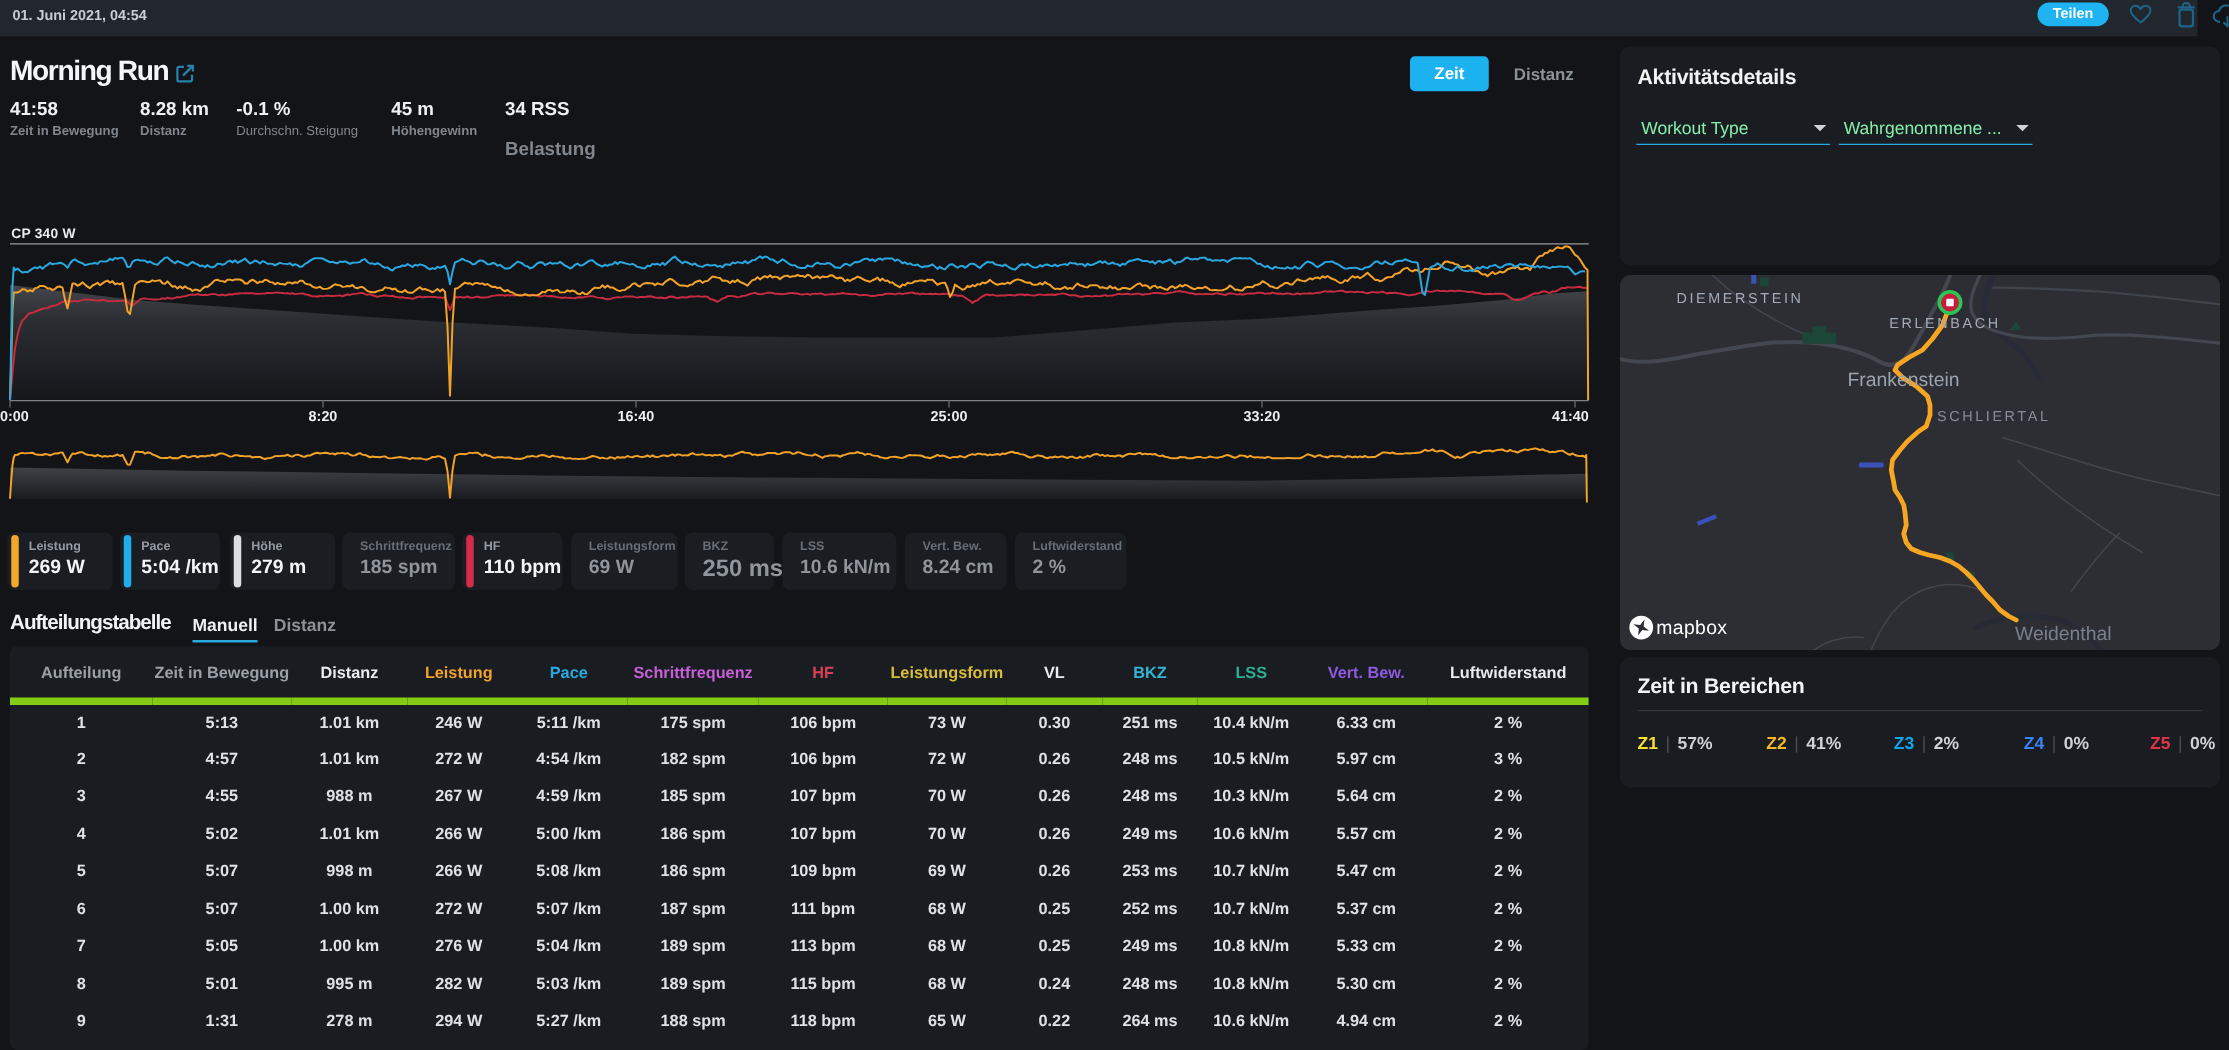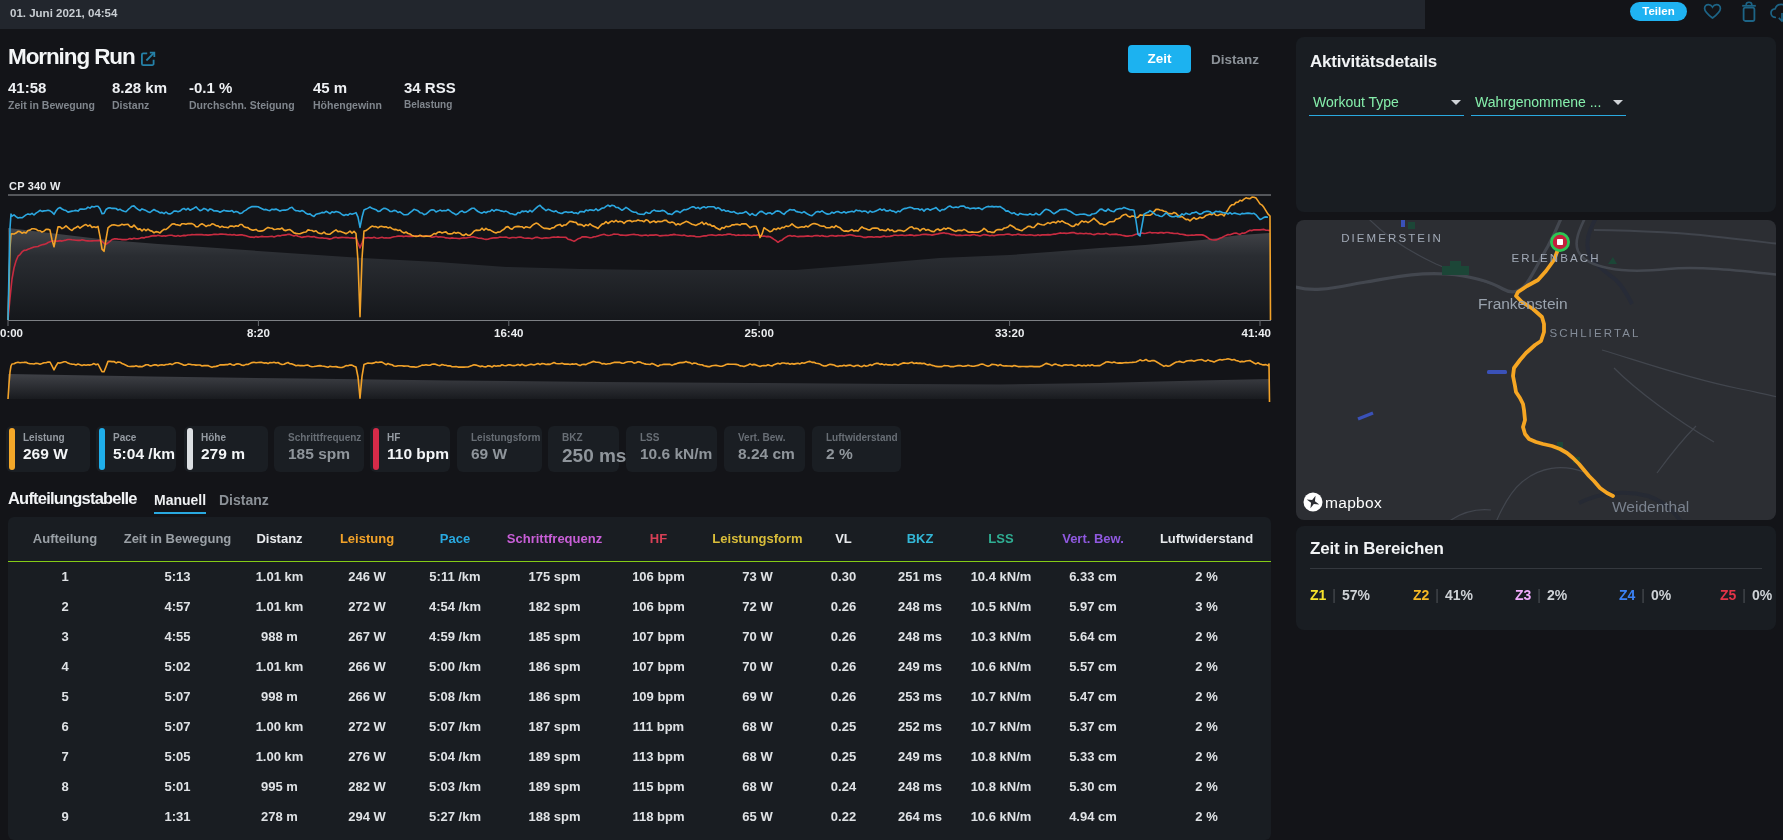--- a/index.html
+++ b/index.html
@@ -1,31 +1,31 @@
 <!DOCTYPE html>
 <html><head>
 <meta charset="utf-8">
 <style>
 *{margin:0;padding:0;box-sizing:border-box}
 html,body{width:1783px;height:840px;background:#131418;overflow:hidden;
 font-family:"Liberation Sans",sans-serif;}
 #page{position:relative;width:1783px;height:840px}
 #splits td{font-size:13px;font-weight:bold;height:30px;padding:0}
-#splits tr:first-child td{border-bottom:1px solid #84cc16;height:44px}
+#splits tr:first-child td{border-bottom:6px solid #84cc16;height:44px}
 .pnl{position:absolute;left:1296px;width:480px;background:#191d22;border-radius:8px}
 .ddl{position:absolute;top:56px;width:155px;border-bottom:1.5px solid #2aa9e0;height:23px}
 .ddt{position:absolute;left:4px;top:1px;font-size:14px;color:#86efac}
 .caret{position:absolute;right:3px;top:7px;width:0;height:0;border-left:5px solid transparent;border-right:5px solid transparent;border-top:5.5px solid #cfd3d7}
 .zl{font-size:14px;font-weight:bold}
 </style>
 </head>
 <body>
 <div id="page">
 
-<div style="position:absolute;left:0;top:0;width:1425px;height:29px;background:#22262d">
+<div style="position:absolute;left:0;top:0;width:1758px;height:29px;background:#22262d">
   <div style="position:absolute;left:10px;top:7px;font-size:11.5px;font-weight:bold;color:#c9ced3">01. Juni 2021, 04:54</div>
   <div style="position:absolute;left:1630px;top:2px;width:57px;height:19px;border-radius:10px;background:#1fb3f2;color:#fff;font-size:11.5px;font-weight:bold;text-align:center;line-height:19px">Teilen</div>
   <svg style="position:absolute;left:1703px;top:3px" width="19" height="17" viewBox="0 0 19 17">
     <path d="M9.5,15 C4.6,11.2 1.6,8.2 1.6,5.4 C1.6,3.2 3.3,1.6 5.4,1.6 C7.1,1.6 8.6,2.6 9.5,4.1 C10.4,2.6 11.9,1.6 13.6,1.6 C15.7,1.6 17.4,3.2 17.4,5.4 C17.4,8.2 14.4,11.2 9.5,15 Z" fill="none" stroke="#1d6486" stroke-width="1.7"></path>
   </svg>
   <svg style="position:absolute;left:1741px;top:1px" width="16" height="22" viewBox="0 0 16 22">
     <path d="M5.2,4.6 V3.6 a2.8,2.3 0 0 1 5.6,0 V4.6" fill="none" stroke="#1d6486" stroke-width="1.6"></path>
     <path d="M1.2,4.8 h13.6" stroke="#1d6486" stroke-width="1.8"></path>
     <rect x="2.6" y="6.6" width="10.8" height="13.4" rx="1.8" fill="none" stroke="#1d6486" stroke-width="1.8"></rect>
   </svg>
@@ -44,29 +44,29 @@
 <div style="position:absolute;left:8px;top:79px;white-space:nowrap">
       <div style="font-size:15px;font-weight:bold;color:#eef0f3">41:58</div>
       <div style="font-size:10.5px;font-weight:bold;color:#80868d;margin-top:3px">Zeit in Bewegung</div>
     </div>
 <div style="position:absolute;left:112px;top:79px;white-space:nowrap">
       <div style="font-size:15px;font-weight:bold;color:#eef0f3">8.28 km</div>
       <div style="font-size:10.5px;font-weight:bold;color:#80868d;margin-top:3px">Distanz</div>
     </div>
 <div style="position:absolute;left:189px;top:79px;white-space:nowrap">
       <div style="font-size:15px;font-weight:bold;color:#eef0f3">-0.1 %</div>
-      <div style="font-size:10.5px;font-weight:bold;color:#80868d;margin-top:3px">Durchschn. Steigung</div>
+      <div style="font-size:10.5px;font-weight:normal;color:#80868d;margin-top:3px">Durchschn. Steigung</div>
     </div>
 <div style="position:absolute;left:313px;top:79px;white-space:nowrap">
       <div style="font-size:15px;font-weight:bold;color:#eef0f3">45 m</div>
       <div style="font-size:10.5px;font-weight:bold;color:#80868d;margin-top:3px">Höhengewinn</div>
     </div>
 <div style="position:absolute;left:404px;top:79px;white-space:nowrap">
       <div style="font-size:15px;font-weight:bold;color:#eef0f3">34 RSS</div>
-      <div style="font-size:10px;font-weight:bold;color:#80868d;margin-top:3px">Belastung</div>
+      <div style="font-size:15px;font-weight:bold;color:#80868d;margin-top:15px">Belastung</div>
     </div>
 
 <div style="position:absolute;left:1128px;top:45px;width:63px;height:28px;border-radius:4px;background:#1cb2f0;color:#fff;font-size:13.5px;font-weight:bold;text-align:center;line-height:28px">Zeit</div>
 <div style="position:absolute;left:1211px;top:52px;font-size:13.5px;font-weight:bold;color:#8b9197">Distanz</div>
 
 <svg width="1283" height="168" viewBox="0 0 1283 168" style="position:absolute;left:0;top:176px">
 <defs>
 <linearGradient id="g1" x1="0" y1="0" x2="0" y2="1">
 <stop offset="0" stop-color="#44464b"></stop>
           <stop offset="0.3" stop-color="#2a2d32"></stop>
@@ -375,19 +375,19 @@
 <text x="29" y="287.5" fill="#ffffff" font-size="15.5" style="letter-spacing:0.3px">mapbox</text>
 </g>
 </svg>
 </div>
 
 <div class="pnl" style="top:526px;height:104px">
   <div style="position:absolute;left:14px;top:13px;font-size:17px;font-weight:bold;color:#f1f3f5;letter-spacing:-0.2px">Zeit in Bereichen</div>
   <div style="position:absolute;left:14px;top:42px;width:452px;border-top:1px solid #34383e"></div>
   <div style="position:absolute;left:14px;top:60px;white-space:nowrap"><span class="zl" style="color:#f7e32c">Z1</span><span style="color:#4a4e54;margin:0 6px;font-size:14px">|</span><span class="zl" style="color:#ced2d6">57%</span></div>
 <div style="position:absolute;left:117px;top:60px;white-space:nowrap"><span class="zl" style="color:#f5b824">Z2</span><span style="color:#4a4e54;margin:0 6px;font-size:14px">|</span><span class="zl" style="color:#ced2d6">41%</span></div>
-<div style="position:absolute;left:219px;top:60px;white-space:nowrap"><span class="zl" style="color:#f0abfc">Z3</span><span style="color:#4a4e54;margin:0 6px;font-size:14px">|</span><span class="zl" style="color:#ced2d6">2%</span></div>
+<div style="position:absolute;left:219px;top:60px;white-space:nowrap"><span class="zl" style="color:#0ea5e9">Z3</span><span style="color:#4a4e54;margin:0 6px;font-size:14px">|</span><span class="zl" style="color:#ced2d6">2%</span></div>
 <div style="position:absolute;left:323px;top:60px;white-space:nowrap"><span class="zl" style="color:#3b82f6">Z4</span><span style="color:#4a4e54;margin:0 6px;font-size:14px">|</span><span class="zl" style="color:#ced2d6">0%</span></div>
 <div style="position:absolute;left:424px;top:60px;white-space:nowrap"><span class="zl" style="color:#e23448">Z5</span><span style="color:#4a4e54;margin:0 6px;font-size:14px">|</span><span class="zl" style="color:#ced2d6">0%</span></div>
 
 </div>
 
 </div>
 
 </body></html>

